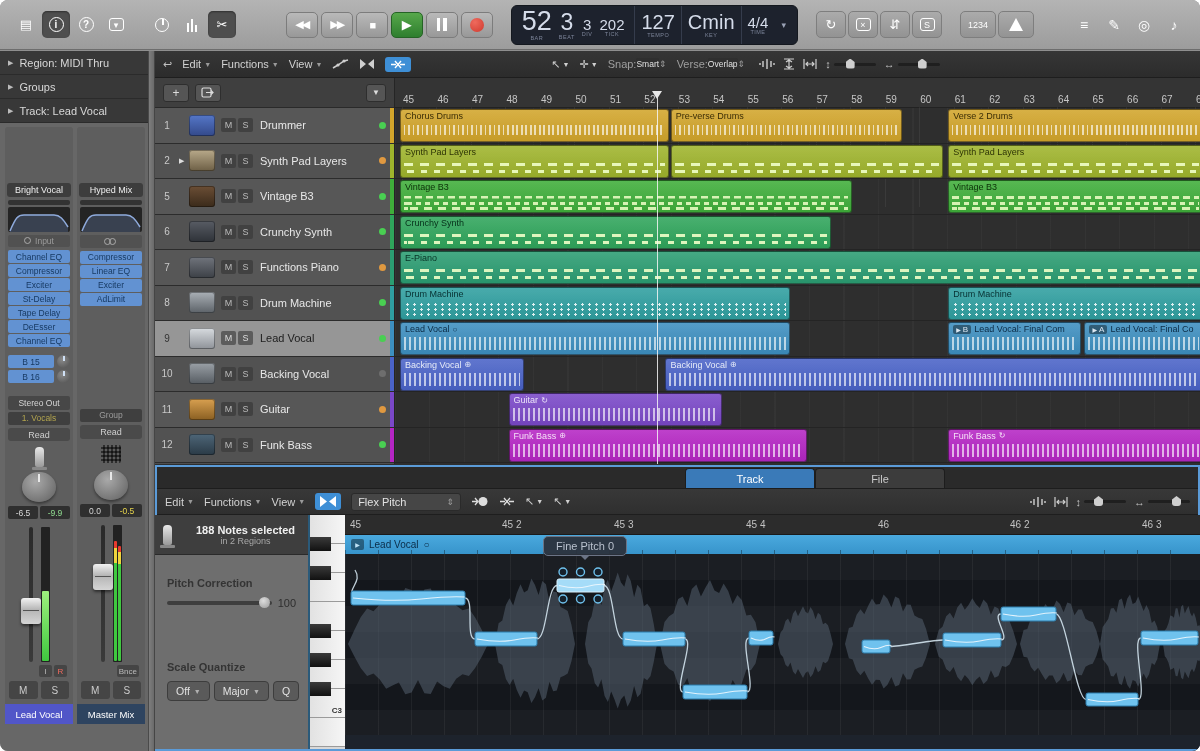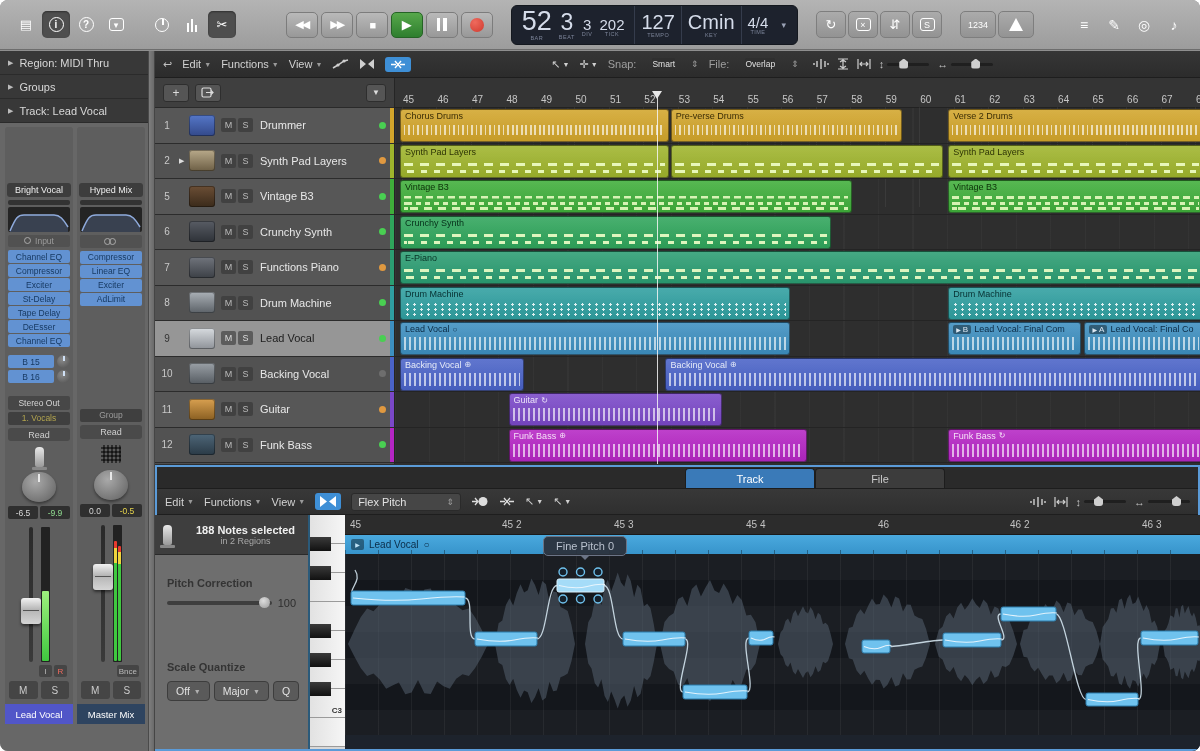--- a/index.html
+++ b/index.html
@@ -96,21 +96,21 @@
   .ms-btn{flex:1;height:18px;border-radius:3px;background:#454545;color:#ccc;font-size:10px;display:flex;align-items:center;justify-content:center;}
   .strip-footer{height:22px;margin:5px -2px 0;color:#fff;font-size:9.5px;display:flex;align-items:center;justify-content:center;white-space:nowrap;}
 
   
   .main{position:absolute;left:155px;top:51px;width:1045px;height:700px;background:#2e2e2e;}
   .arr-toolbar{height:27px;background:linear-gradient(#363636,#2c2c2c);border-bottom:1px solid #1e1e1e;display:flex;align-items:center;padding:0 8px;gap:10px;color:#c9c9c9;font-size:11px;}
   .menu-item{display:flex;align-items:center;gap:3px;color:#d2d2d2;}
   .menu-item .chev{font-size:7px;color:#9a9a9a;}
   .at-icon{color:#c0c0c0;display:flex;align-items:center;}
   .flexpitch-btn{background:#3e8fd6;border-radius:3px;padding:2px 5px;display:flex;align-items:center;}
-  .snapdrag{display:flex;align-items:center;gap:16px;}
+  .snapdrag{display:flex;align-items:center;gap:0;}
   .snapdrag .lab{color:#9f9f9f;}
   .snapdrag .val{color:#e0e0e0;}
   .stepper{font-size:9px;color:#9f9f9f;}
   .zoomers{display:flex;align-items:center;gap:8px;margin-left:4px;}
   .z-slider{width:42px;height:3px;background:#1f1f1f;border-radius:2px;position:relative;}
   .z-thumb{position:absolute;top:-4px;width:9px;height:10px;background:#cfcfcf;border-radius:2px 2px 3px 3px;clip-path:polygon(50% 0,100% 35%,100% 100%,0 100%,0 35%);}
   .arrange-body{display:flex;height:386px;}
   .track-col{width:240px;background:#4f4f4f;border-right:1px solid #252525;display:flex;flex-direction:column;}
   .tc-toolbar{height:30px;background:#3f3f3f;border-bottom:1px solid #2a2a2a;display:flex;align-items:center;gap:6px;padding:0 8px;}
   .tc-btn{width:26px;height:18px;background:#555;border:1px solid #2e2e2e;border-radius:3px;color:#ddd;font-size:12px;display:flex;align-items:center;justify-content:center;}
@@ -465,21 +465,21 @@
       </span>
       <span style="flex:0 0 120px"></span>
       <span class="ed-tool">↖<span class="chev" style="font-size:7px">▼</span></span>
       <span class="ed-tool">✛<span class="chev" style="font-size:7px">▼</span></span>
       <span class="snapdrag">
           <span class="lab">Snap:</span>
           <span class="val">Smart</span>
           <span class="stepper">⇕</span>
         </span>
       <span class="snapdrag">
-          <span class="lab">File:</span>
+          <span class="lab">Verse:</span>
           <span class="val">Overlap</span>
           <span class="stepper">⇕</span>
         </span>
       <span class="zoomers">
         <span class="at-icon">
             <svg width="16" height="12">
               <path d="M8,1 V11 M4,3 V9 M12,3 V9 M1,5 V7 M15,5 V7" stroke="#cfcfcf" stroke-width="1.4"></path>
             </svg>
           </span>
         <span class="at-icon">

